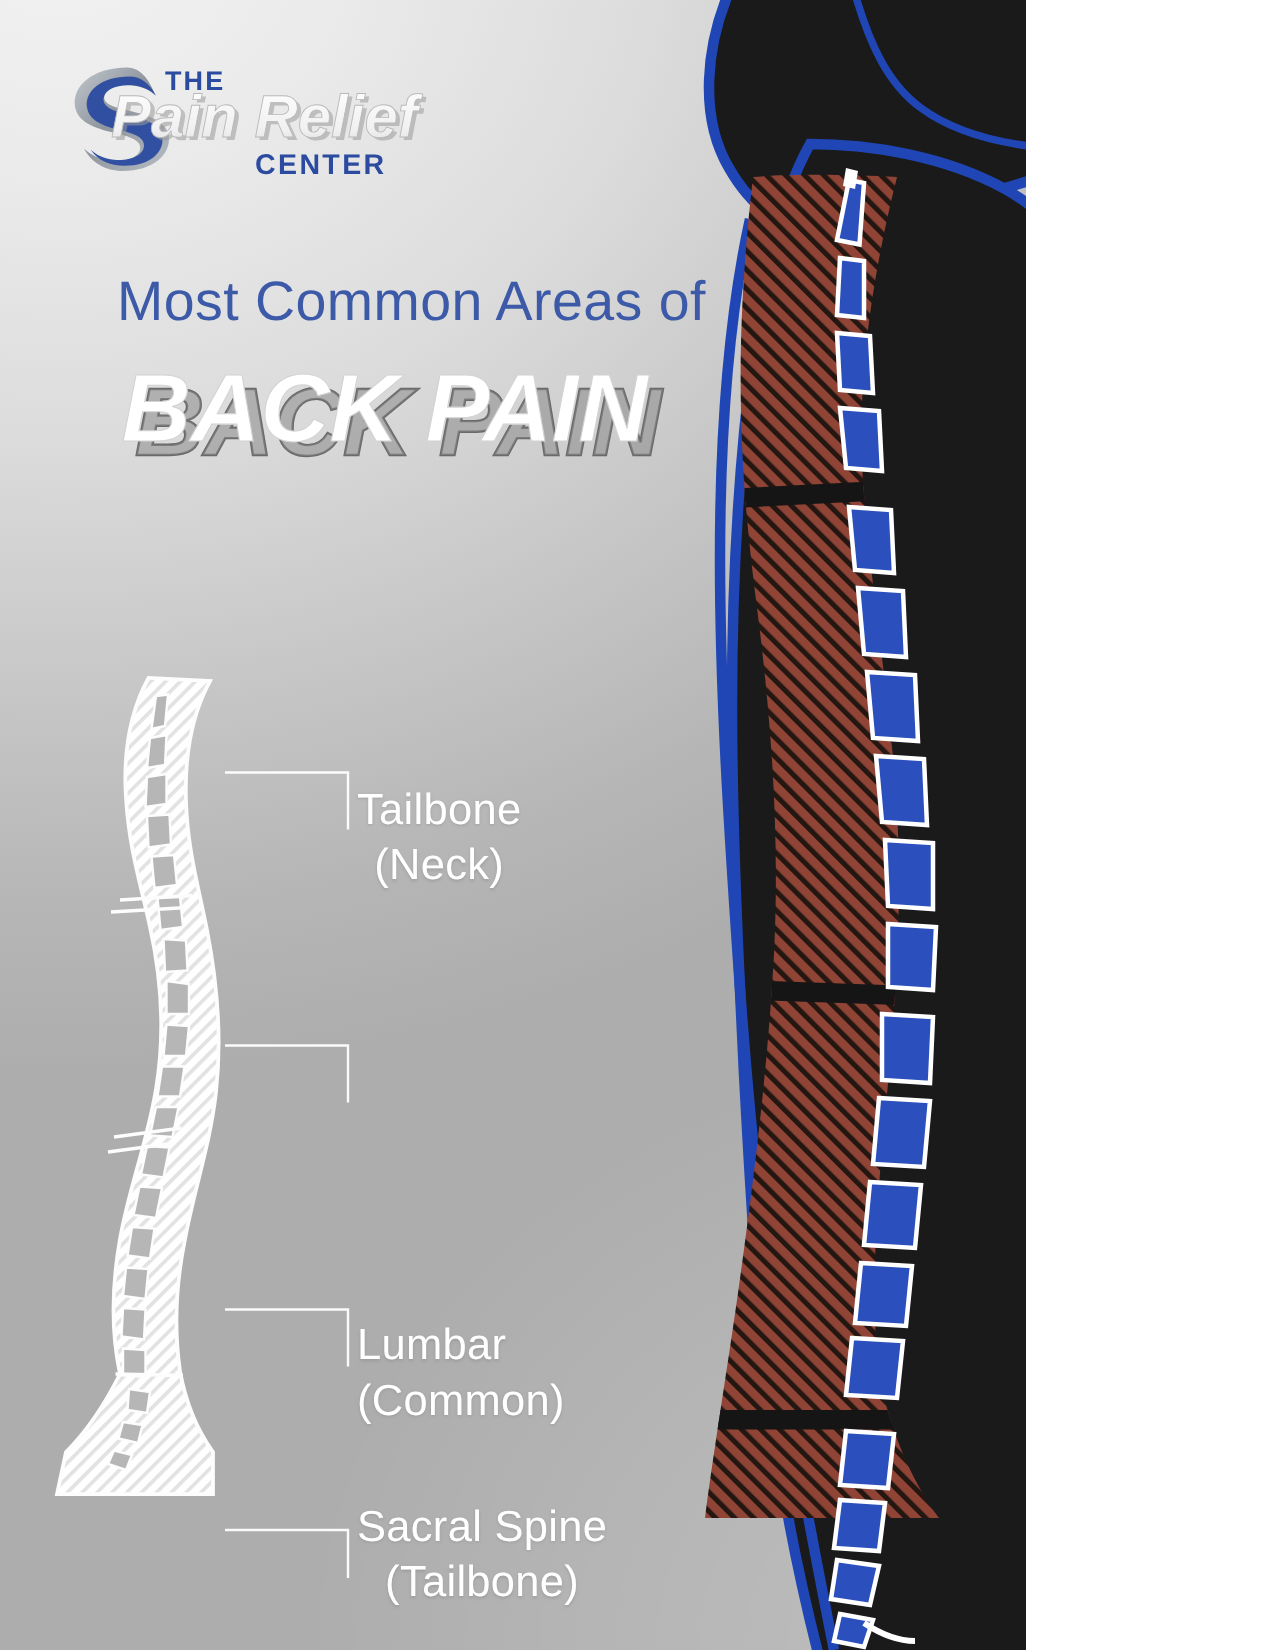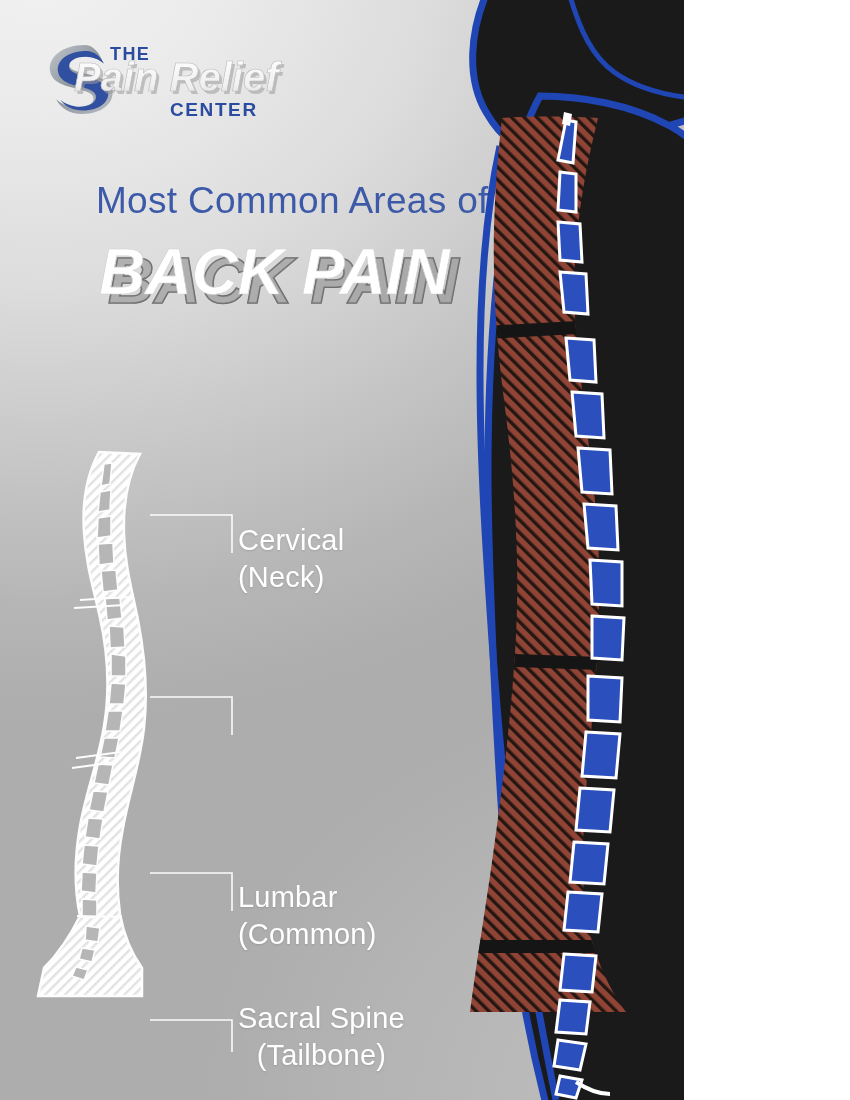--- a/index.html
+++ b/index.html
@@ -34,21 +34,21 @@
     left: 30px;
     top: 28px;
     width: 260px;
     height: 100px;
   }
   #logo svg { display:block; }
 
   
   #headline {
     position: absolute;
-    left: 96px;
+    left: 78px;
     top: 182px;
     width: 470px;
   }
   #headline-line1 {
     font-family: "Liberation Sans", sans-serif;
     font-size: 37px;
     font-weight: 400;
     letter-spacing: 0.3px;
     color: #3c5aa8;
     line-height: 1;
@@ -85,21 +85,21 @@
     position: absolute;
     color: #ffffff;
     font-family: "Liberation Sans", sans-serif;
     font-weight: 400;
     font-size: 29px;
     line-height: 1.28;
     letter-spacing: 0.2px;
     text-shadow: 0 1px 2px rgba(120,120,120,0.35);
     white-space: nowrap;
   }
-  .label .l2 { display: block; }
+  .label .l2 { display: block; text-align: center; }
   #label-cervical { left: 238px; top: 522px; }
   #label-thorasic { left: 238px; top: 703px; }
   #label-lumbar   { left: 238px; top: 879px; }
   #label-sacral   { left: 238px; top: 1000px; }
   #label-sacral .l2 { text-align: center; }
 
   
   #figure {
     position: absolute;
     left: 430px;
@@ -242,21 +242,21 @@
   <svg id="leaders" viewBox="0 0 850 1100" xmlns="http://www.w3.org/2000/svg">
     <g stroke="#ffffff" stroke-width="1.6" fill="none" opacity="0.95">
       <path d="M150 515 L232 515 L232 553"></path>
       <path d="M150 697 L232 697 L232 735"></path>
       <path d="M150 873 L232 873 L232 911"></path>
       <path d="M150 1020 L232 1020 L232 1052"></path>
     </g>
   </svg>
 
   <div class="label" id="label-cervical">
-    <span>Cervical</span>
+    <span>Tailbone</span>
     <span class="l2">(Neck)</span>
   </div>
   <div class="label" id="label-lumbar">
     <span>Lumbar</span>
     <span class="l2">(Common)</span>
   </div>
   <div class="label" id="label-sacral">
     <span>Sacral Spine</span>
     <span class="l2">(Tailbone)</span>
   </div>

